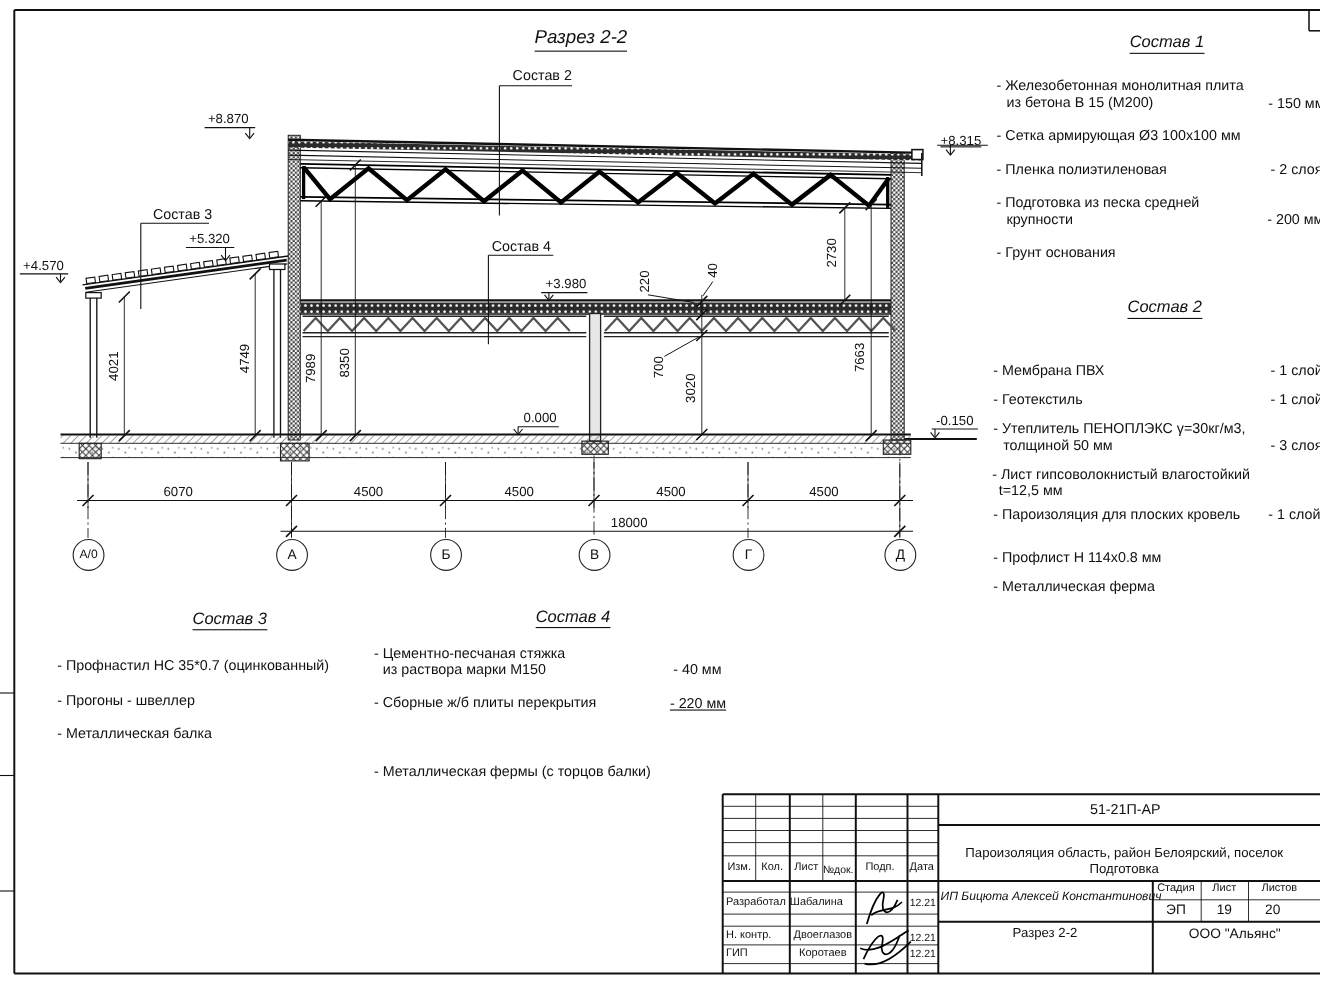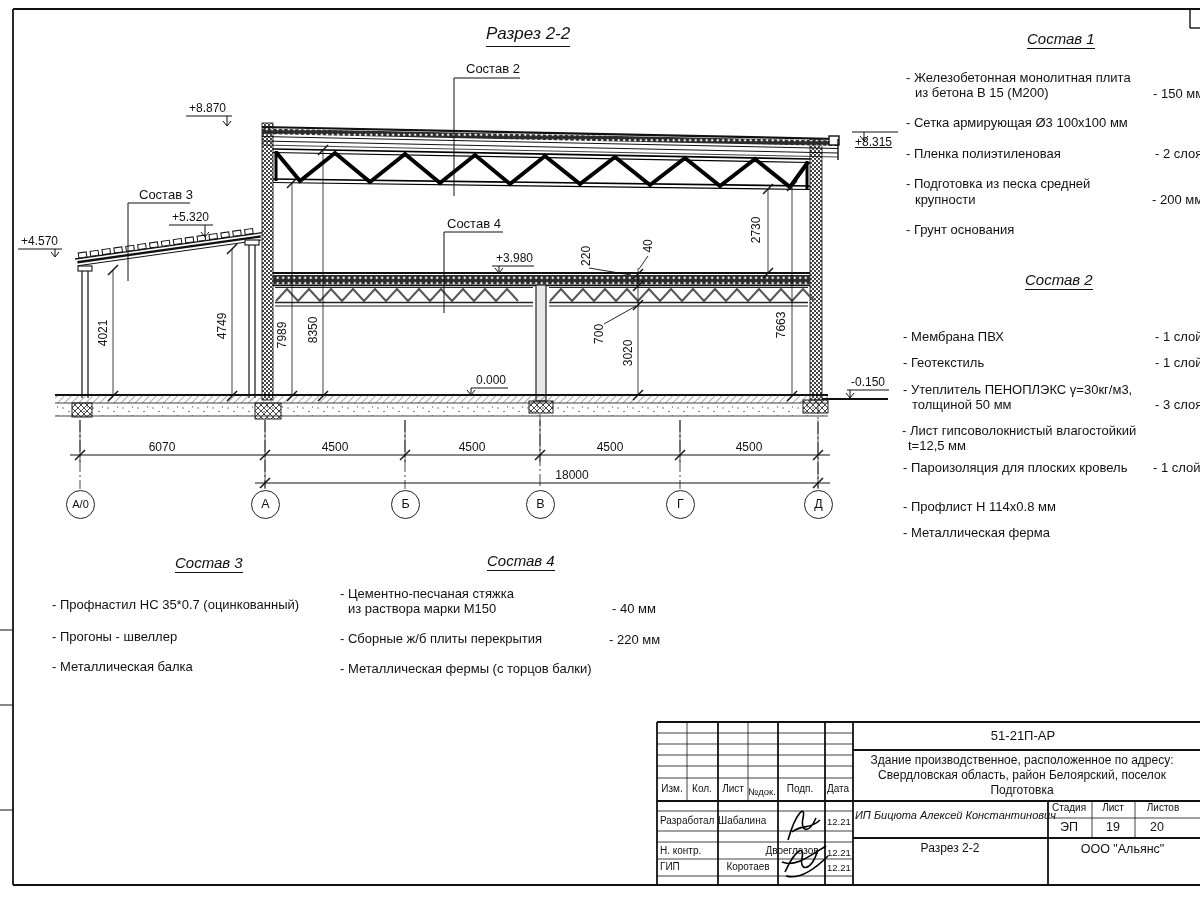--- a/index.html
+++ b/index.html
@@ -302,21 +302,21 @@
     <path d="M785,872 C795,850 805,844 802,858 C799,870 810,874 818,850 M782,862 C796,868 812,854 826,846 M786,876 C800,880 816,868 828,856"></path>
   </g>
 </svg>
 
 <div class="t title" style="left:486px;top:24px;">Разрез 2-2</div>
 <div class="t" style="left:466px;top:62px;">Состав 2</div>
 <div class="t" style="left:139px;top:188px;">Состав 3</div>
 <div class="t" style="left:447px;top:217px;">Состав 4</div>
 
 <div class="t dim" style="left:189px;top:102px;">+8.870</div>
-<div class="t dim" style="left:855px;top:136px;text-decoration:underline;">+8.315</div>
+<div class="t dim" style="left:855px;top:122px;text-decoration:underline;">+8.315</div>
 <div class="t dim" style="left:21px;top:235px;">+4.570</div>
 <div class="t dim" style="left:172px;top:211px;">+5.320</div>
 <div class="t dim" style="left:496px;top:252px;">+3.980</div>
 <div class="t dim" style="left:476px;top:374px;">0.000</div>
 <div class="t dim" style="left:851px;top:376px;">-0.150</div>
 
 <div class="t dim rot" style="left:84px;top:326px;">4021</div>
 <div class="t dim rot" style="left:203px;top:319px;">4749</div>
 <div class="t dim rot" style="left:263px;top:328px;">7989</div>
 <div class="t dim rot" style="left:294px;top:323px;">8350</div>
@@ -371,41 +371,40 @@
 <div class="t hd" style="left:175px;top:554px;">Состав 3</div>
 <div class="t" style="left:52px;top:598px;">- Профнастил НС 35*0.7 (оцинкованный)</div>
 <div class="t" style="left:52px;top:630px;">- Прогоны - швеллер</div>
 <div class="t" style="left:52px;top:660px;">- Металлическая балка</div>
 
 <div class="t hd" style="left:487px;top:552px;">Состав 4</div>
 <div class="t" style="left:340px;top:587px;">- Цементно-песчаная стяжка</div>
 <div class="t" style="left:348px;top:602px;">из раствора марки М150</div>
 <div class="t" style="left:612px;top:602px;">- 40 мм</div>
 <div class="t" style="left:340px;top:632px;">- Сборные ж/б плиты перекрытия</div>
-<div class="t" style="left:609px;top:633px;">- 220 мм</div>
-<div class="t" style="left:340px;top:662px;">- Металлическая фермы (с торцов балки)</div>
+<div class="t" style="left:609px;top:633px;text-decoration:underline;">- 220 мм</div>
+<div class="t" style="left:340px;top:694px;">- Металлическая фермы (с торцов балки)</div>
 
 <div class="st stc" style="left:953px;top:728px;width:140px;font-size:13px;">51-21П-АР</div>
-<div class="st stc" style="left:862px;top:753px;width:320px;font-size:12px;">Здание производственное, расположенное по адресу:</div>
-<div class="st stc" style="left:862px;top:768px;width:320px;font-size:12px;">Свердловская область, район Белоярский, поселок</div>
+<div class="st stc" style="left:862px;top:768px;width:320px;font-size:12px;">Пароизоляция область, район Белоярский, поселок</div>
 <div class="st stc" style="left:862px;top:783px;width:320px;font-size:12px;">Подготовка</div>
 <div class="st stc sti" style="left:855px;top:809px;width:190px;font-size:11px;">ИП Бицюта Алексей Константинович</div>
 
 <div class="st stc" style="left:652px;top:783px;width:40px;">Изм.</div>
 <div class="st stc" style="left:682px;top:783px;width:40px;">Кол.</div>
 <div class="st stc" style="left:713px;top:783px;width:40px;">Лист</div>
 <div class="st3 stc" style="left:742px;top:786px;width:40px;">№док.</div>
 <div class="st stc" style="left:780px;top:783px;width:40px;">Подп.</div>
 <div class="st stc" style="left:818px;top:783px;width:40px;">Дата</div>
 
 <div class="st2" style="left:660px;top:815px;">Разработал</div>
 <div class="st2 stc" style="left:718px;top:815px;width:46px;">Шабалина</div>
 <div class="st3" style="left:827px;top:816px;">12.21</div>
 <div class="st2" style="left:660px;top:845px;">Н. контр.</div>
-<div class="st2 stc" style="left:718px;top:845px;width:60px;padding-left:44px;">Двоеглазов</div>
+<div class="st2 stc" style="left:718px;top:845px;width:60px;">Двоеглазов</div>
 <div class="st3" style="left:827px;top:847px;">12.21</div>
 <div class="st2" style="left:660px;top:861px;">ГИП</div>
 <div class="st2 stc" style="left:718px;top:861px;width:60px;">Коротаев</div>
 <div class="st3" style="left:827px;top:862px;">12.21</div>
 
 <div class="st stc" style="left:1049px;top:802px;width:40px;">Стадия</div>
 <div class="st stc" style="left:1093px;top:802px;width:40px;">Лист</div>
 <div class="st stc" style="left:1140px;top:802px;width:46px;">Листов</div>
 <div class="st stc" style="left:1050px;top:820px;width:38px;font-size:12.5px;">ЭП</div>
 <div class="st stc" style="left:1094px;top:820px;width:38px;font-size:12.5px;">19</div>

